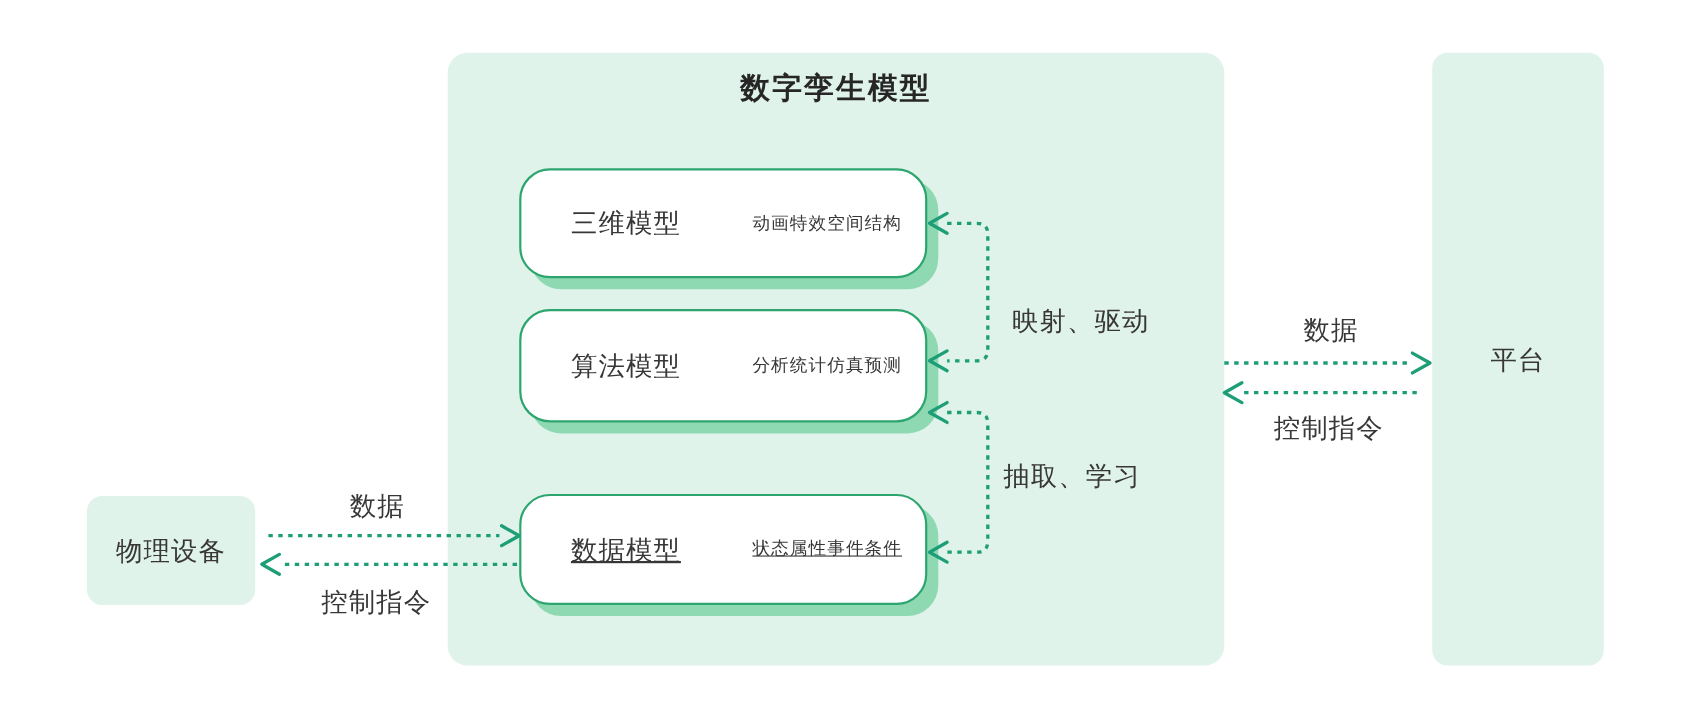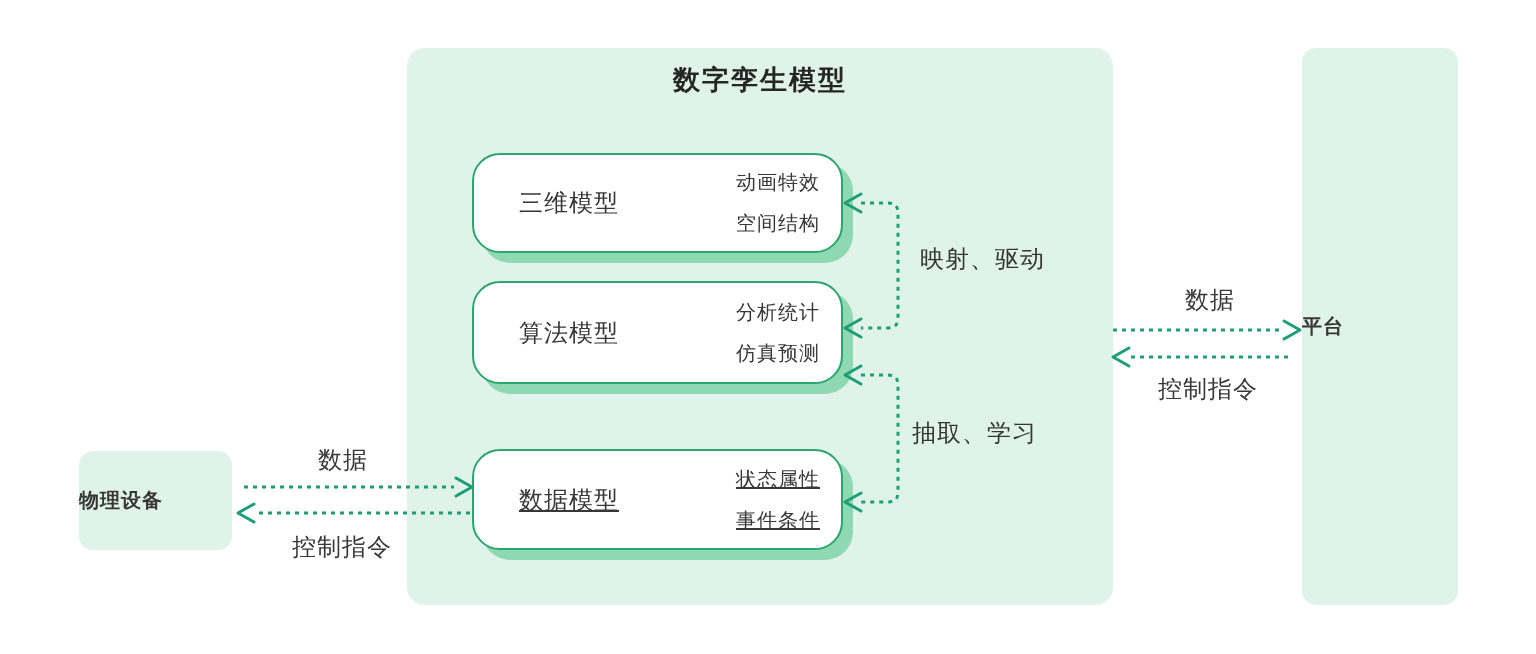--- a/index.html
+++ b/index.html
@@ -28,25 +28,24 @@
     position: absolute;
     background: var(--mint-fill);
     border-radius: 16px;
   }
   .side-box {
     position: absolute;
     background: var(--mint-fill);
     border-radius: 14px;
     display: flex;
     align-items: center;
-    justify-content: flex-start;
-    font-size: 20px;
+    justify-content: center;
+    font-size: 24px;
     color: var(--text);
     letter-spacing: 1px;
-    font-weight: bold;
   }
   .phys-box   { left: 79px;  top: 451px; width: 153px; height: 99px; }
   .platform-box { left: 1302px; top: 48px; width: 156px; height: 557px; }
   .twin-container { left: 407px; top: 48px; width: 706px; height: 557px; border-radius: 18px; }
   .twin-title {
     position: absolute;
     left: 407px; top: 62px; width: 706px;
     text-align: center;
     font-size: 27px;
     font-weight: bold;
@@ -70,38 +69,37 @@
   .model-box.b3 { top: 449px; height: 101px; text-decoration: underline; }
   .box-name {
     font-size: 24px;
     color: var(--text);
     letter-spacing: 1px;
     white-space: nowrap;
   }
   .box-features {
     margin-left: auto;
     display: flex;
-    flex-direction: column;
     justify-content: center;
-    font-size: 20px;
+    font-size: 16px;
     color: var(--text);
     letter-spacing: 1px;
     line-height: 41px;
   }
   .flow-label {
     position: absolute;
     font-size: 24px;
     color: var(--text);
     letter-spacing: 1px;
     white-space: nowrap;
   }
   .flow-label.centered { text-align: center; width: 120px; }
   .lbl-data-left  { left: 283px;  top: 444px; }
   .lbl-ctrl-left  { left: 282px;  top: 531px; }
-  .lbl-map        { left: 920px;  top: 243px; }
+  .lbl-map        { left: 920px;  top: 276px; }
   .lbl-extract    { left: 912px;  top: 417px; }
   .lbl-data-right { left: 1150px; top: 284px; }
   .lbl-ctrl-right { left: 1148px; top: 373px; }
   svg.arrows {
     position: absolute;
     left: 0; top: 0;
     width: 1536px;
     height: 654px;
     pointer-events: none;
   }

